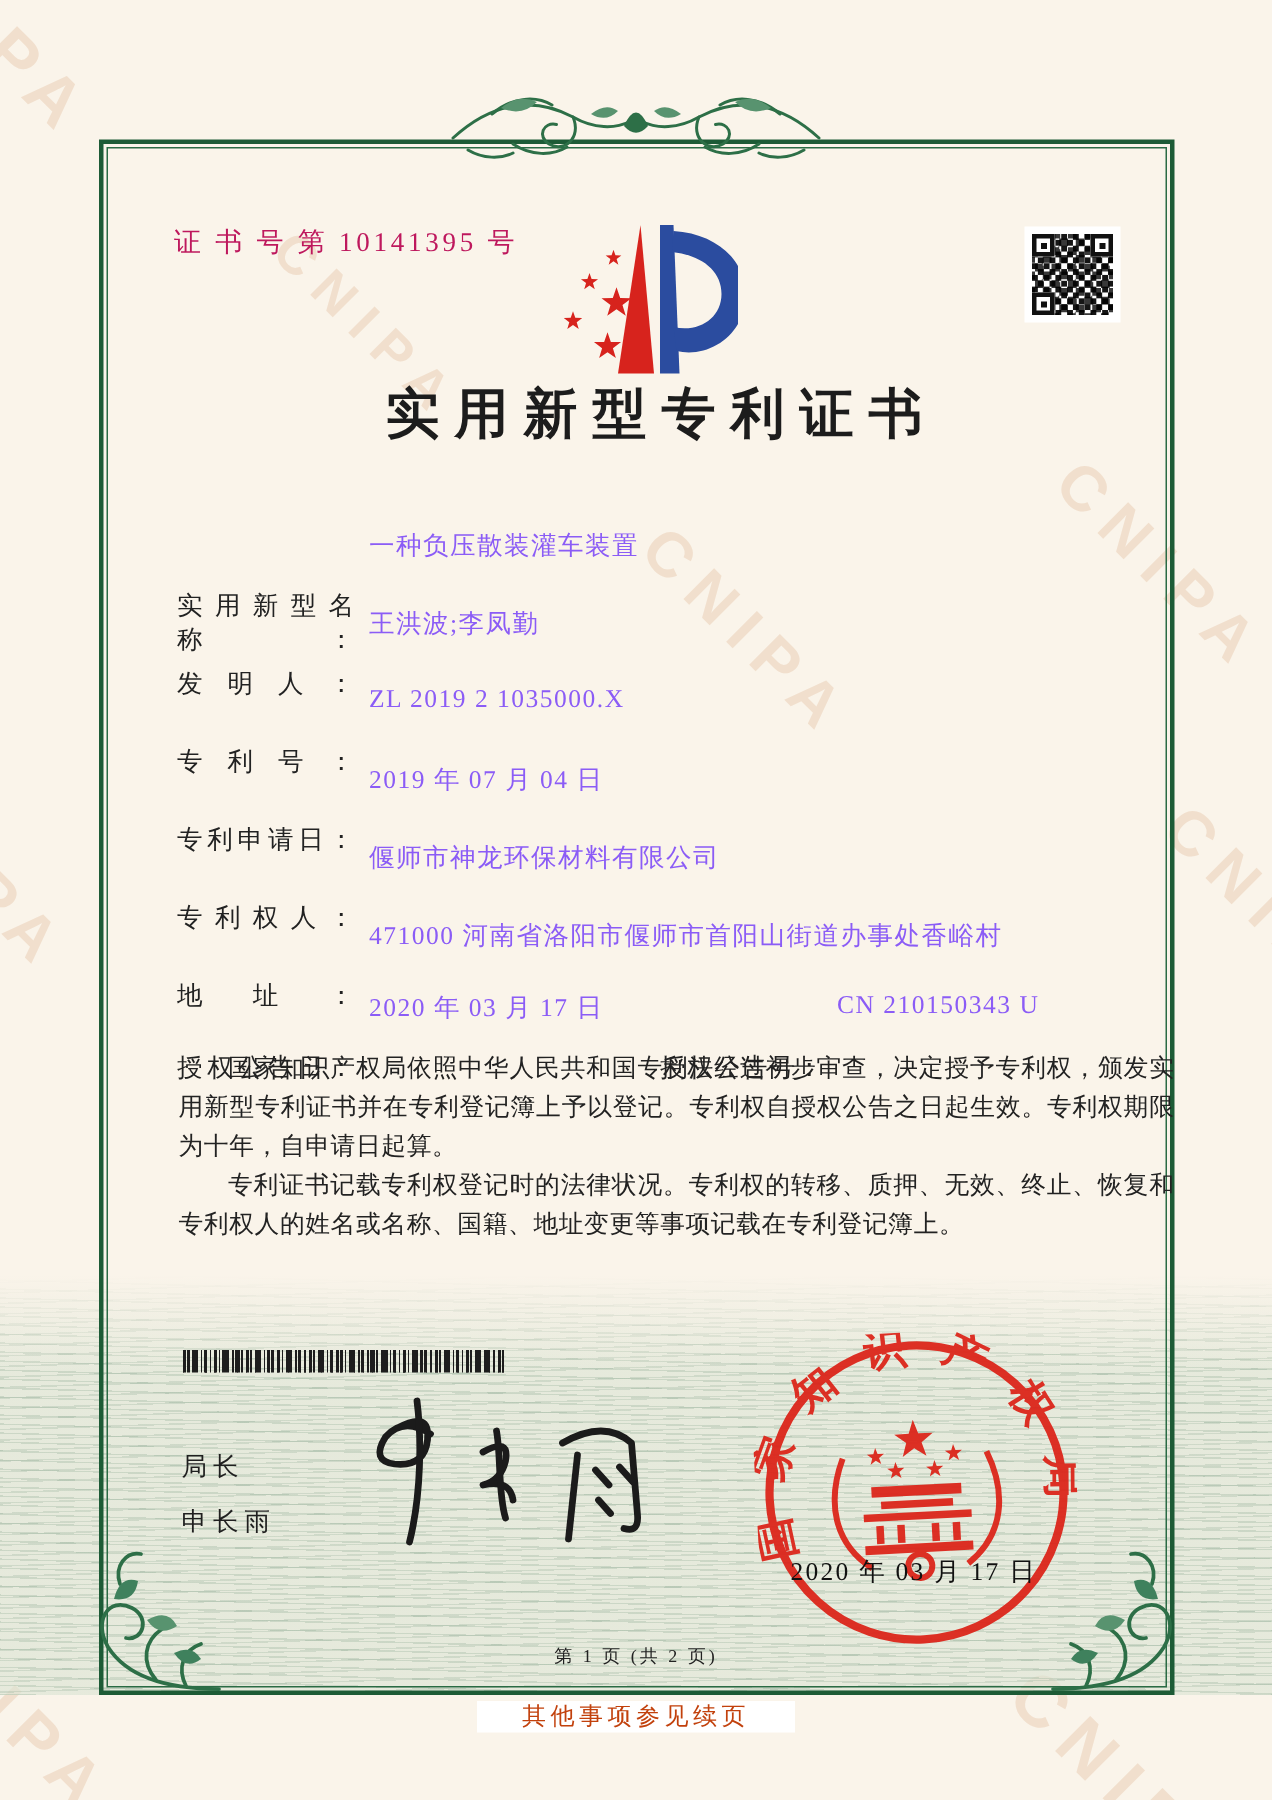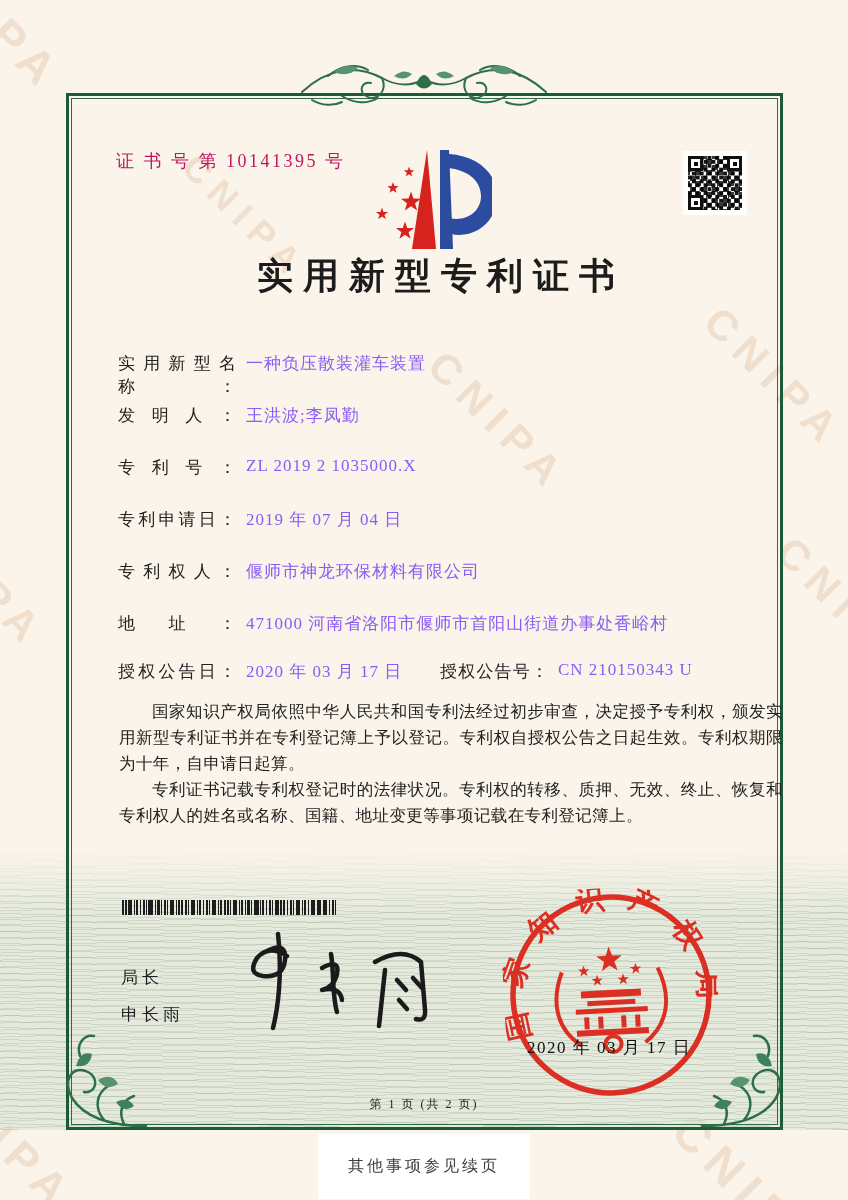--- a/index.html
+++ b/index.html
@@ -64,21 +64,21 @@
   .title {
     position:absolute; left:12px; top:252px; width:100%;
     text-align:center; font-size:36px; font-weight:bold; letter-spacing:10px;
     text-indent:10px; color:#1c1c1c;
   }
 
   
   .frow { position:absolute; left:118px; width:660px; font-size:17px; height:24px; }
   .flabel {
     display:inline-block; width:118px; text-align:justify; text-align-last:justify;
-    color:#222; vertical-align:top;
+    color:#222; vertical-align:top;margin-top:40px;
   }
   .fvalue { margin-left:10px; letter-spacing:1px; color:#8b5cf6; }
   .fpair2 { position:absolute; left:322px; top:0; white-space:nowrap; }
   .fpair2 .flabel { width:108px; }
 
   
   .body-text {
     position:absolute; left:119px; top:699px; width:664px;
     font-size:16.5px; line-height:26px; text-align:justify; letter-spacing:0.4px; color:#222;
   }
@@ -104,21 +104,21 @@
   .seal-date {
     position:absolute; left:527px; top:1036px; font-size:17px; letter-spacing:1.5px; color:#111;
   }
 
   .page-no {
     position:absolute; left:0; top:1096px; width:100%; text-align:center;
     font-size:12px; letter-spacing:2px; color:#222;
   }
   .note {
     position:absolute; left:50%; top:1134px; transform:translateX(-50%);
-    background:#ffffff; padding:22px 30px; font-size:16px; letter-spacing:3px; color:#404040;
+    background:#ffffff; padding:0 30px; font-size:16px; letter-spacing:3px; color:#c2410c;
     white-space:nowrap;
   }
 </style>
 </head>
 <body>
 
 <div class="page">
 
   <div class="wm" style="left:-60px;top:-70px;font-size:46px;">CNIPA</div>
   <div class="wm" style="left:203px;top:146px;font-size:36px;">CNIPA</div>

